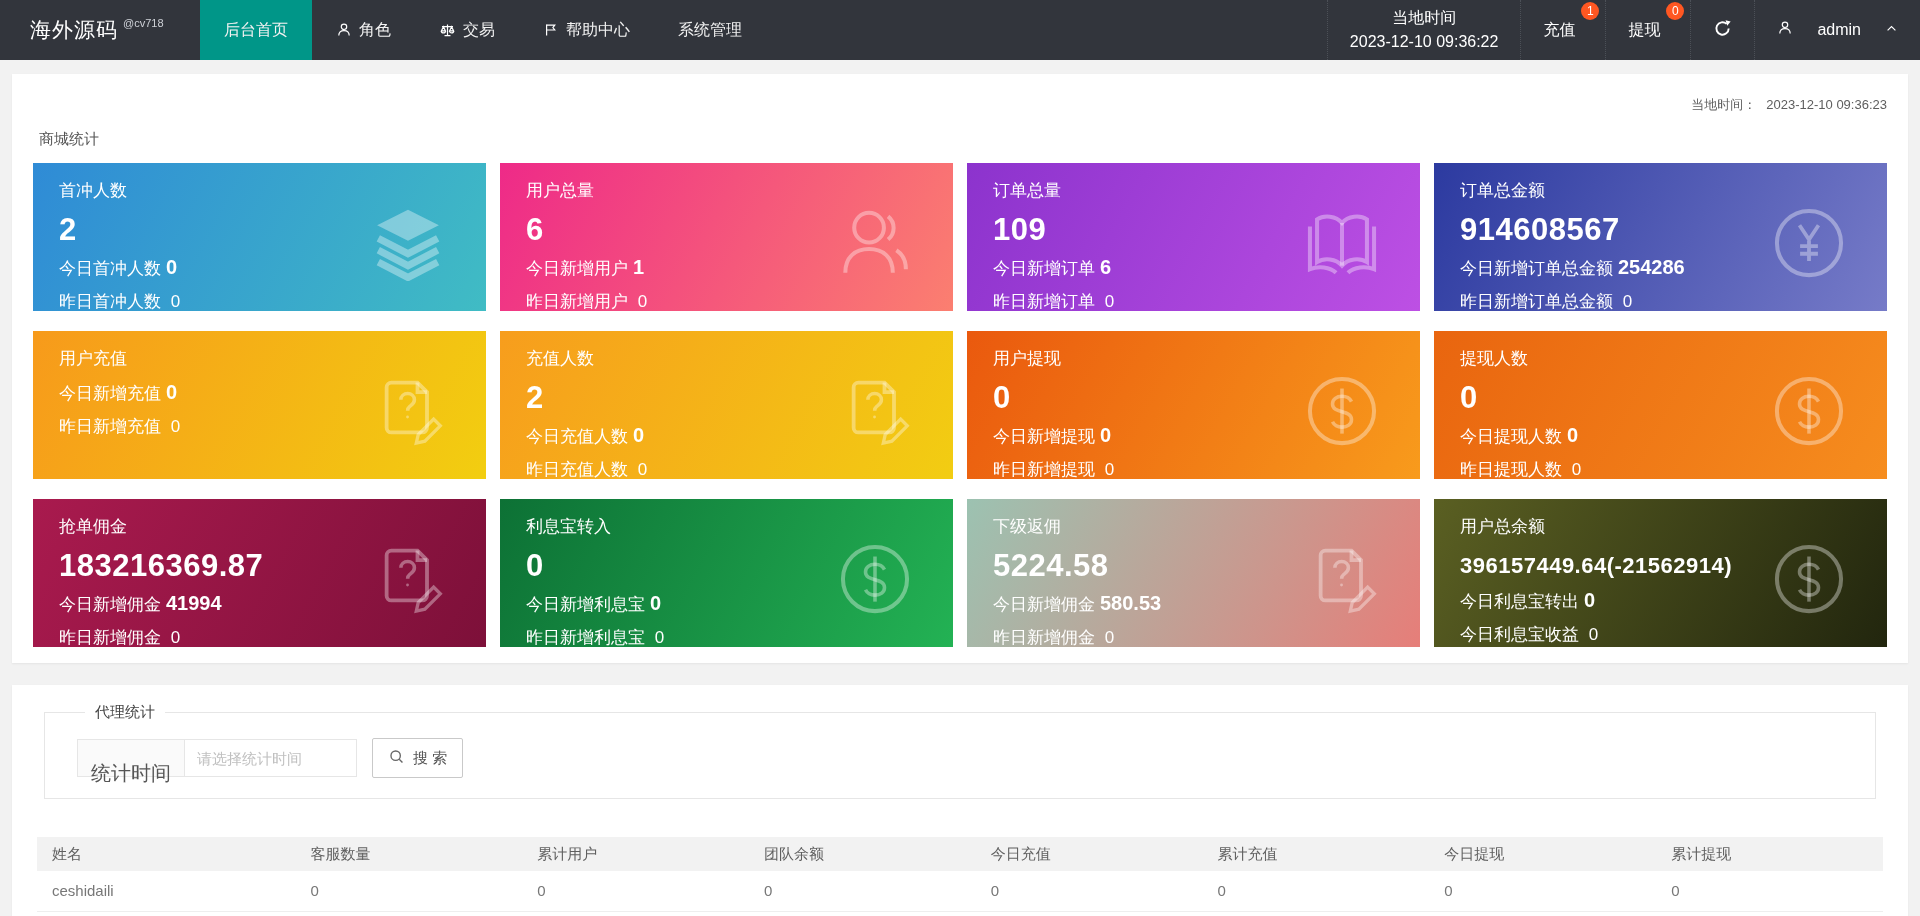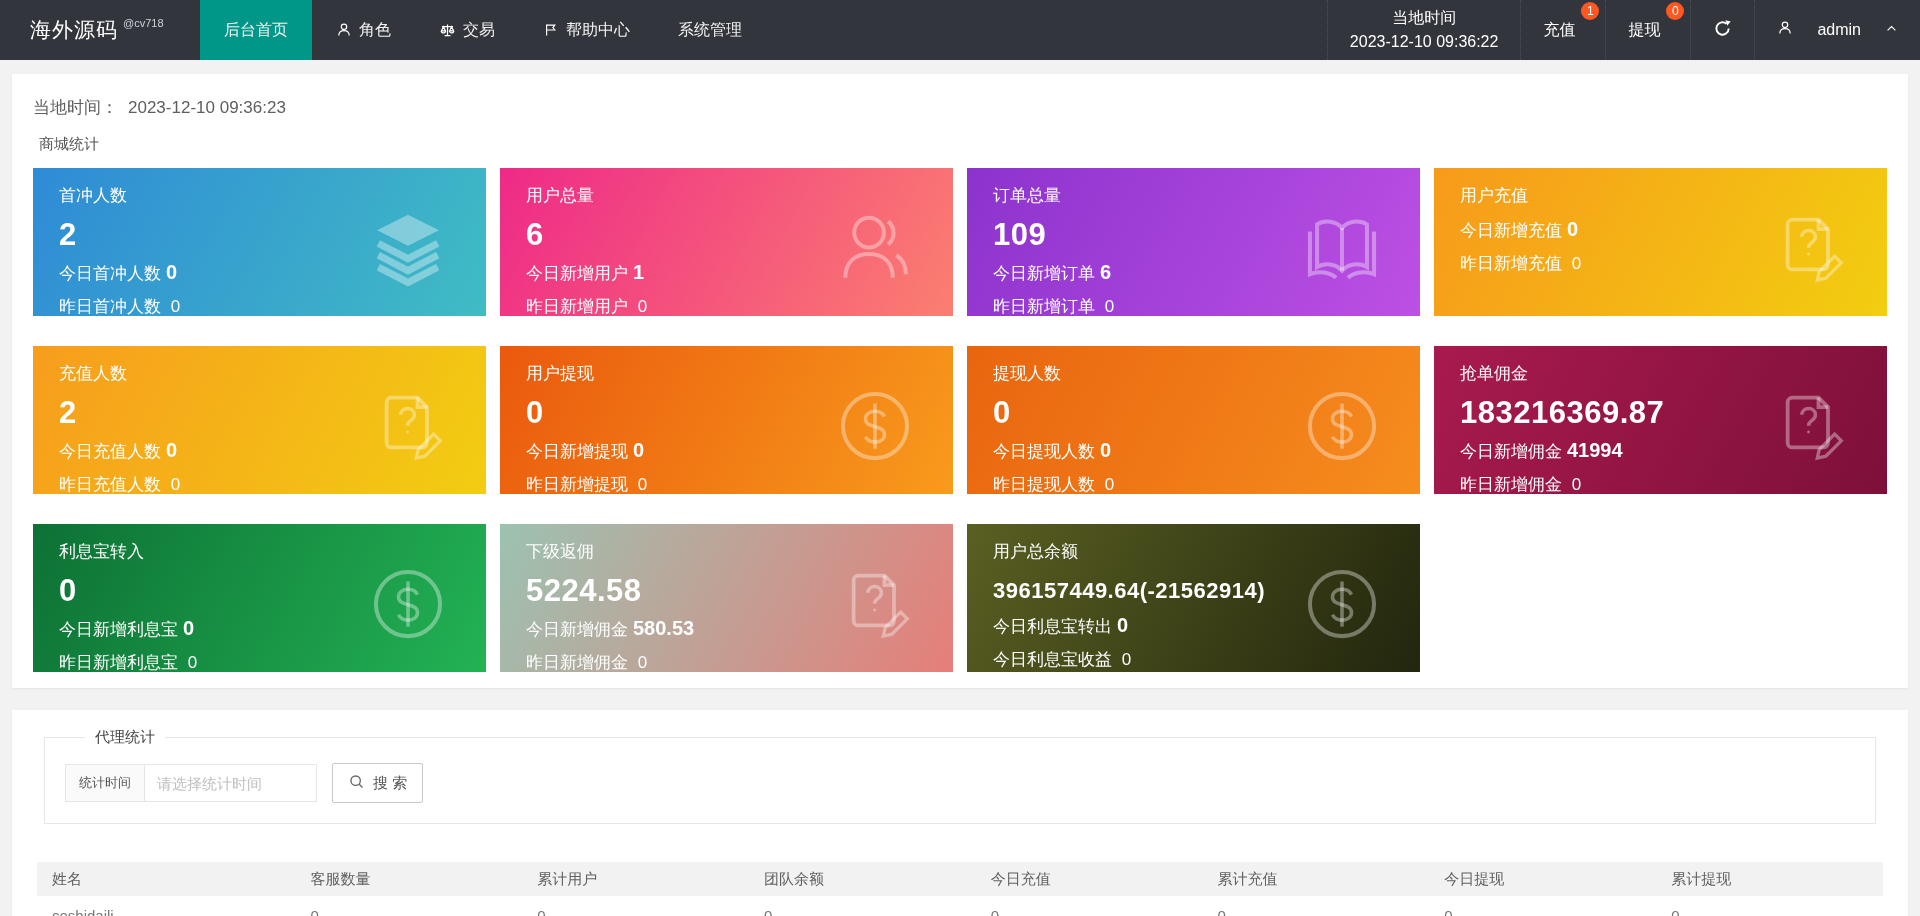--- a/index.html
+++ b/index.html
@@ -20,42 +20,42 @@
   .nav-time { flex-direction:column; justify-content:center; font-size:14px; line-height:1.5; text-align:center; cursor:default; }
   .nav-badge-item { padding-right:30px !important; }
   .badge { position:absolute; top:2px; right:6px; background:#ff5722; color:#fff; min-width:18px; height:18px;
     border-radius:10px; font-size:12px; line-height:18px; text-align:center; padding:0 5px; }
   .nav-user { gap:24px; }
 
   
   .content { padding:0 12px; }
   .panel { background:#fff; box-shadow:0 1px 2px rgba(0,0,0,.06); }
   .panel-stats { margin-top:14px; padding:16px 21px 16px; }
-  .time-line { text-align:left; color:#5e5e5e; font-size:17px; margin:6px 0 16px; }
+  .time-line { text-align:right; color:#5e5e5e; font-size:13px; margin:6px 0 16px; }
   .time-line .v { margin-left:10px; }
   .section-title { color:#555; font-size:15px; margin:0 0 14px 6px; }
 
-  .stats-grid { display:grid; grid-template-columns:repeat(4,1fr); gap:30px 14px; }
+  .stats-grid { display:grid; grid-template-columns:repeat(4,1fr); gap:20px 14px; }
   .stat-card { position:relative; height:148px; color:#fff; padding:16px 26px; overflow:hidden; }
   .card-title { font-size:17px; margin-bottom:11px; }
   .card-value { font-size:31px; font-weight:700; letter-spacing:.5px; margin-bottom:9px; line-height:1.1; }
   .card-value.small { font-size:22px; line-height:34px; margin-bottom:6px; }
   .card-line { font-size:17px; margin-bottom:10px; }
   .card-line b { font-size:20px; margin-left:5px; }
   .card-line3 { font-size:17px; }
   .card-line3 .l3-value { margin-left:5px; }
   .card-icon { position:absolute; right:40px; top:50%; transform:translateY(-42%); width:76px; height:76px; }
   .card-icon svg { width:100%; height:100%; display:block; }
 
   
   .panel-agent { margin-top:22px; padding:18px 20px 60px; height:420px; }
   fieldset.agent-filter { border:1px solid #e6e6e6; padding:16px 20px 20px; margin:0 12px 38px; }
   fieldset.agent-filter legend { margin-left:20px; padding:0 10px; font-size:15px; color:#444; }
   .filter-row { display:flex; align-items:center; }
-  .filter-label { height:38px; line-height:36px; padding:0 13px; background:#fafafa; border:1px solid #e6e6e6; font-size:13px; color:#555; }
+  .filter-label { height:38px; line-height:36px; padding:15px 13px; background:#fafafa; border:1px solid #e6e6e6; font-size:20px; color:#555;margin-left:12px; }
   .filter-input { height:38px; width:172px; border:1px solid #e6e6e6; border-left:none; padding:0 12px; font-size:15px; color:#333; outline:none; }
   .filter-input::placeholder { color:#c0c0c0; }
   .search-btn { margin-left:15px; height:40px; display:flex; align-items:center; gap:8px; padding:0 15px;
     background:#fff; border:1px solid #c9c9c9; border-radius:2px; font-size:15px; color:#555; cursor:pointer; }
 
   table.agent-table { width:calc(100% - 10px); margin:0 5px; border-collapse:collapse; table-layout:fixed; font-size:15px; }
   .agent-table th { background:#f2f2f2; color:#5f5f5f; font-weight:400; text-align:left; height:34px; padding:0 15px; }
   .agent-table th:first-child { width:14%; }
   .agent-table td { height:40px; border-bottom:1px solid #eee; color:#777; padding:0 15px; background:#fff; }
 </style>
@@ -182,20 +182,32 @@
     <div class="card-line3"><span class="l3-label">昨日新增订单</span><span class="l3-value"> 0</span></div>
     <span class="card-icon">
             <svg viewBox="0 0 64 64" fill="none" stroke="rgba(255,255,255,0.36)" stroke-width="3.4">
               <path d="M32 15c-5-6-15-7-21-3v36c6-4 16-3 21 3 5-6 15-7 21-3V12c-6-4-16-3-21 3z"></path>
               <path d="M32 15v36"></path>
               <path d="M5 18v36c7-3 17-2 22 3M59 18v36c-7-3-17-2-22 3"></path>
             </svg>
           </span>
   </div>
 
+  <div class="stat-card" style="background: linear-gradient(118deg, rgb(44, 58, 160), rgb(118, 123, 200));">
+    <div class="card-title">订单总金额</div>
+    <div class="card-value">914608567</div>
+    <div class="card-line"><span class="l2-label">今日新增订单总金额</span><b class="l2-value">254286</b></div>
+    <div class="card-line3"><span class="l3-label">昨日新增订单总金额</span><span class="l3-value"> 0</span></div>
+    <span class="card-icon">
+            <svg viewBox="0 0 64 64" fill="none" stroke="rgba(255,255,255,0.36)">
+              <circle cx="32" cy="32" r="27" stroke-width="3.4"></circle>
+              <path d="M24 17l8 12 8-12M32 30v17M24.5 34.5h15M24.5 41h15" stroke-width="3.2"></path>
+            </svg>
+          </span>
+  </div>
 
   <div class="stat-card" style="background: linear-gradient(118deg, rgb(247, 154, 27), rgb(242, 206, 16));">
     <div class="card-title">用户充值</div>
     <div class="card-line"><span class="l2-label">今日新增充值</span><b class="l2-value">0</b></div>
     <div class="card-line3"><span class="l3-label">昨日新增充值</span><span class="l3-value"> 0</span></div>
     <span class="card-icon">
             <svg viewBox="0 0 64 64" fill="none" stroke="rgba(255,255,255,0.36)">
               <path d="M18 8h22l8 8v30a4 4 0 0 1-4 4H18a4 4 0 0 1-4-4V12a4 4 0 0 1 4-4z" stroke-width="3.2"></path>
               <path d="M40 8v8h8" stroke-width="3.2"></path>
               <path d="M26 22.5c0-3.2 2.6-5.3 5.7-5.3s5.7 2.1 5.7 5.3-2.1 4.2-4.1 5.7c-1.3 1-1.6 2-1.6 3.5" stroke-width="3"></path>

